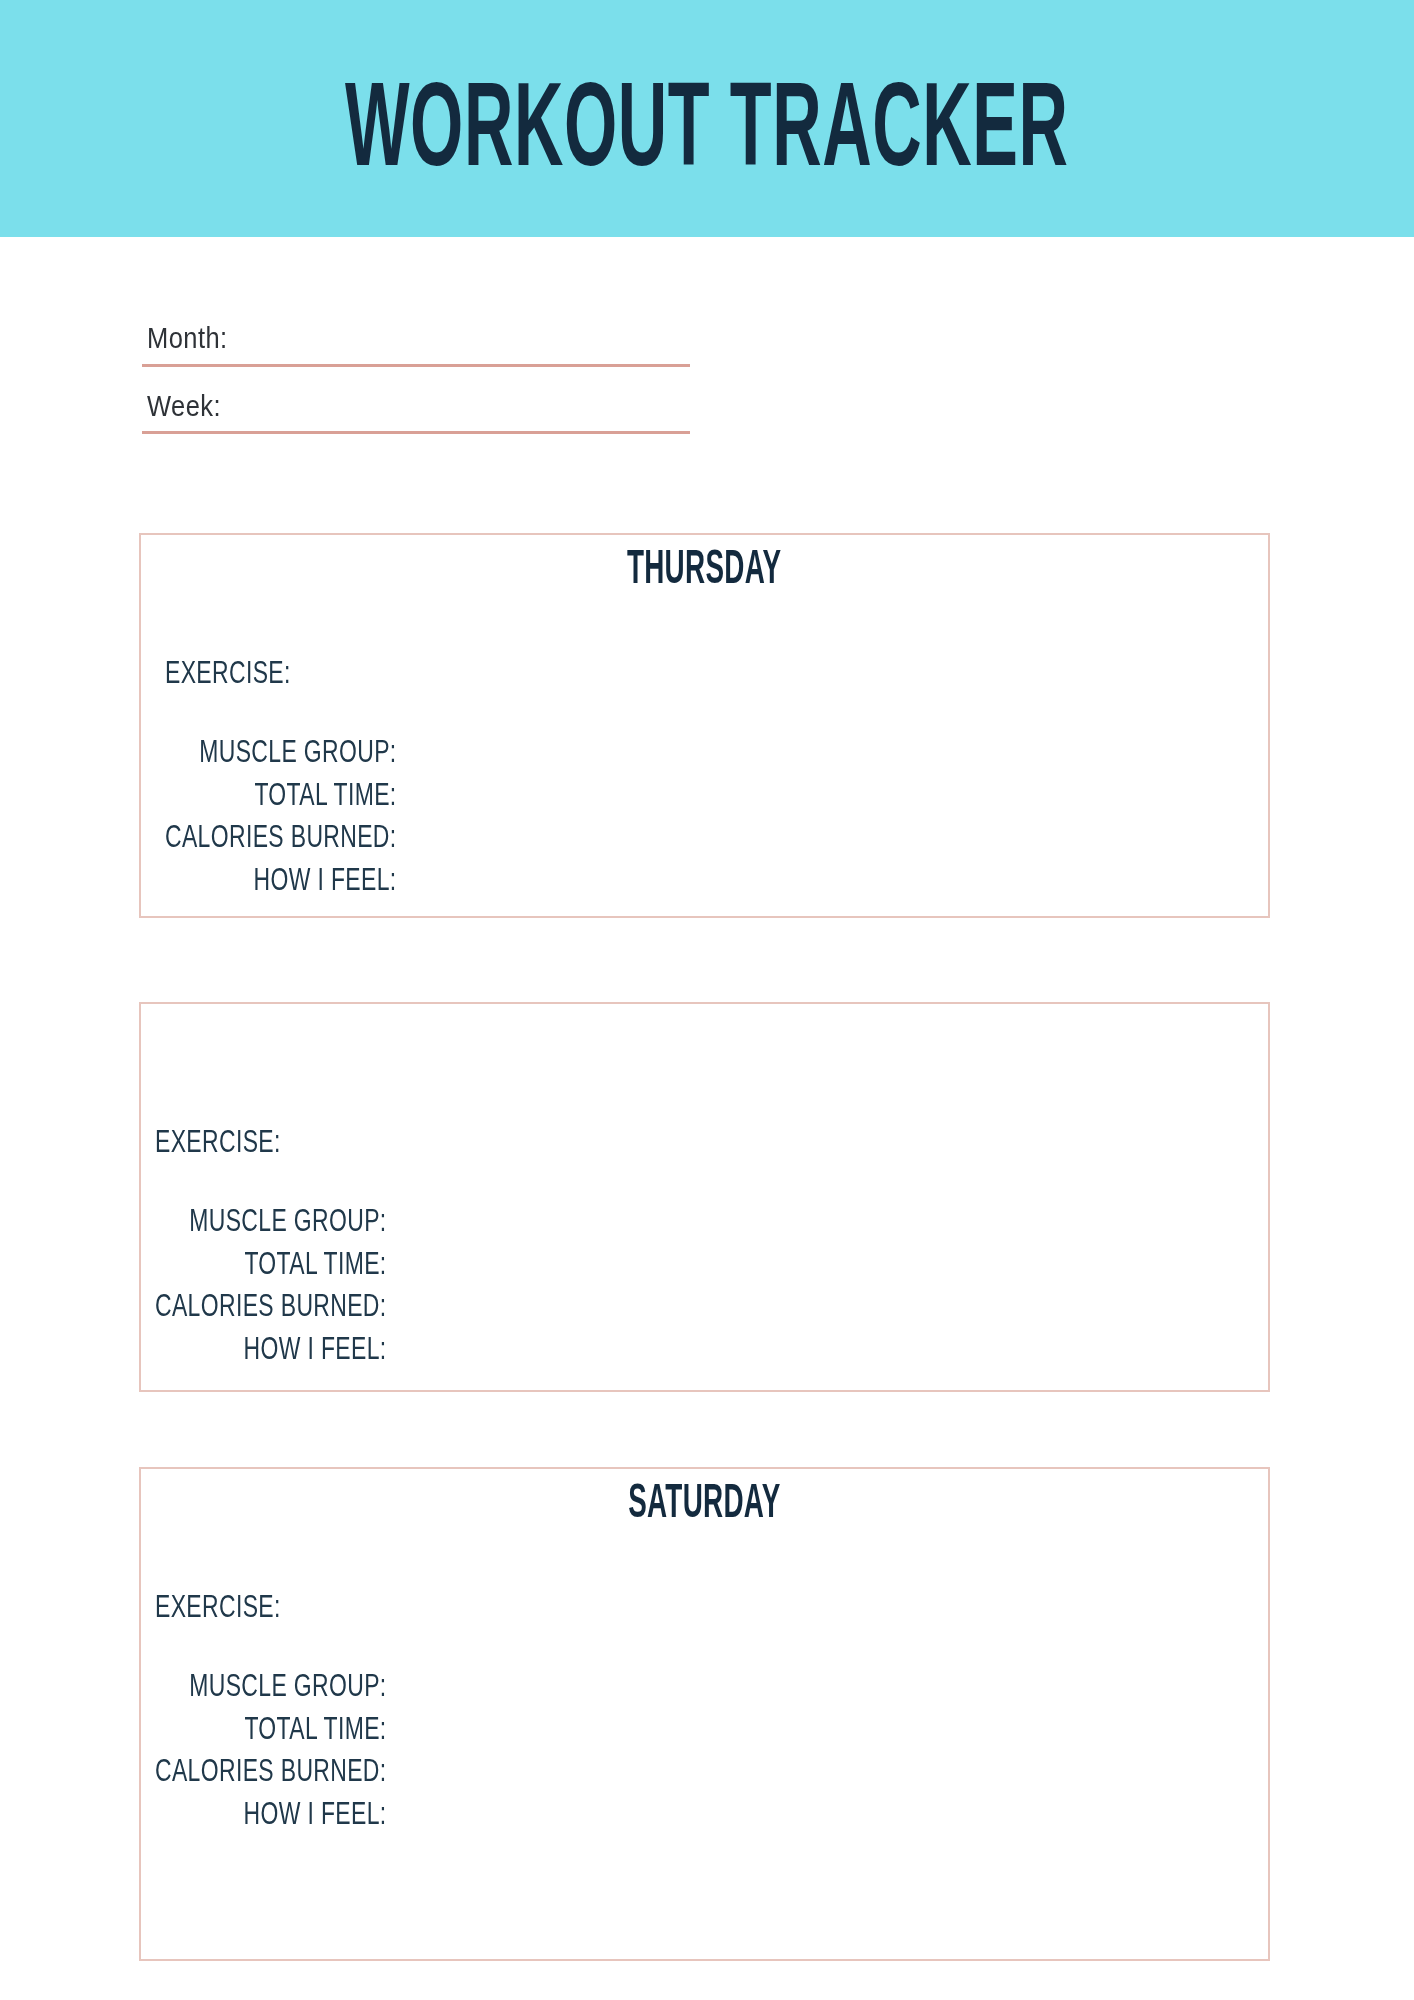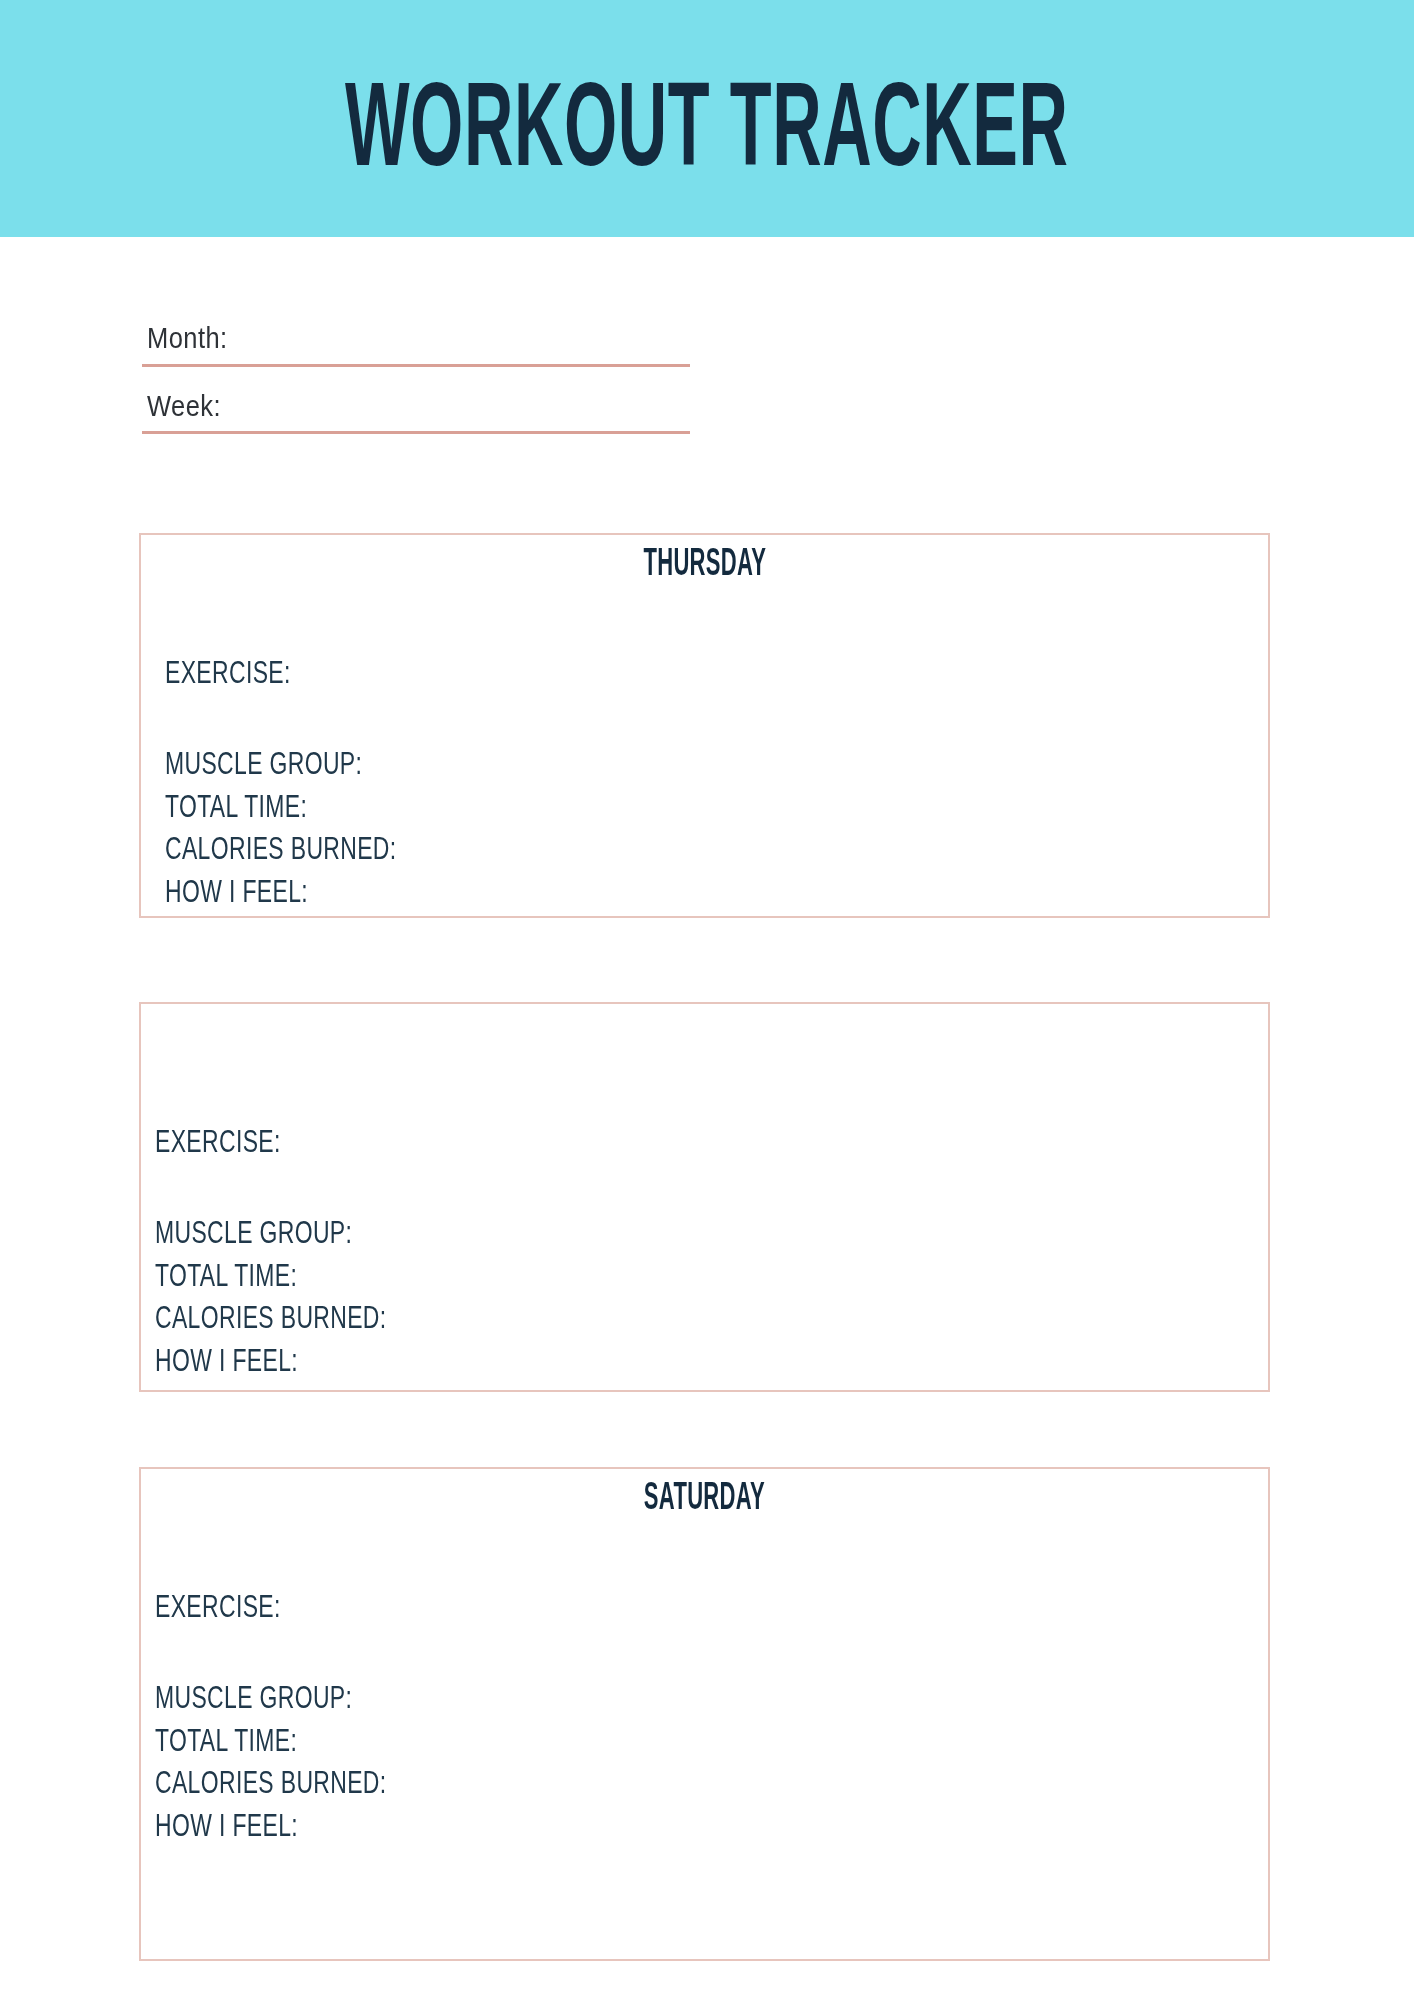--- a/index.html
+++ b/index.html
@@ -74,21 +74,21 @@
     border: 2px solid #e7c5bd;
   }
   .day-box.thursday { top: 533px;  height: 385px; }
   .day-box.friday   { top: 1002px; height: 390px; }
   .day-box.saturday { top: 1467px; height: 494px; }
 
   .day-title {
     position: absolute;
     top: 8px; left: 0; right: 0;
     text-align: center;
-    font-size: 38px;
+    font-size: 48px;
     font-weight: bold;
     color: #132a3e;
     line-height: 1.0;
     white-space: nowrap;
   }
   .day-title .cond {
     display: inline-block;
     transform: scaleX(0.58);
     transform-origin: center top;
     letter-spacing: 0.5px;
@@ -102,21 +102,22 @@
     transform-origin: left center;
     letter-spacing: 0.5px;
   }
 
   .exercise-label {
     position: absolute;
     top: 120px;
   }
   .label-group {
     position: absolute;
-    top: 208px;
+    top: 196px;
+    text-align: right;
   }
   .label-group .box-label {
     line-height: 42.6px;
   }
 
   
   .thursday .exercise-label, .thursday .label-group { left: 24px; }
   .friday   .exercise-label, .friday   .label-group { left: 14px; }
   .saturday .exercise-label, .saturday .label-group { left: 14px; }
 </style>

